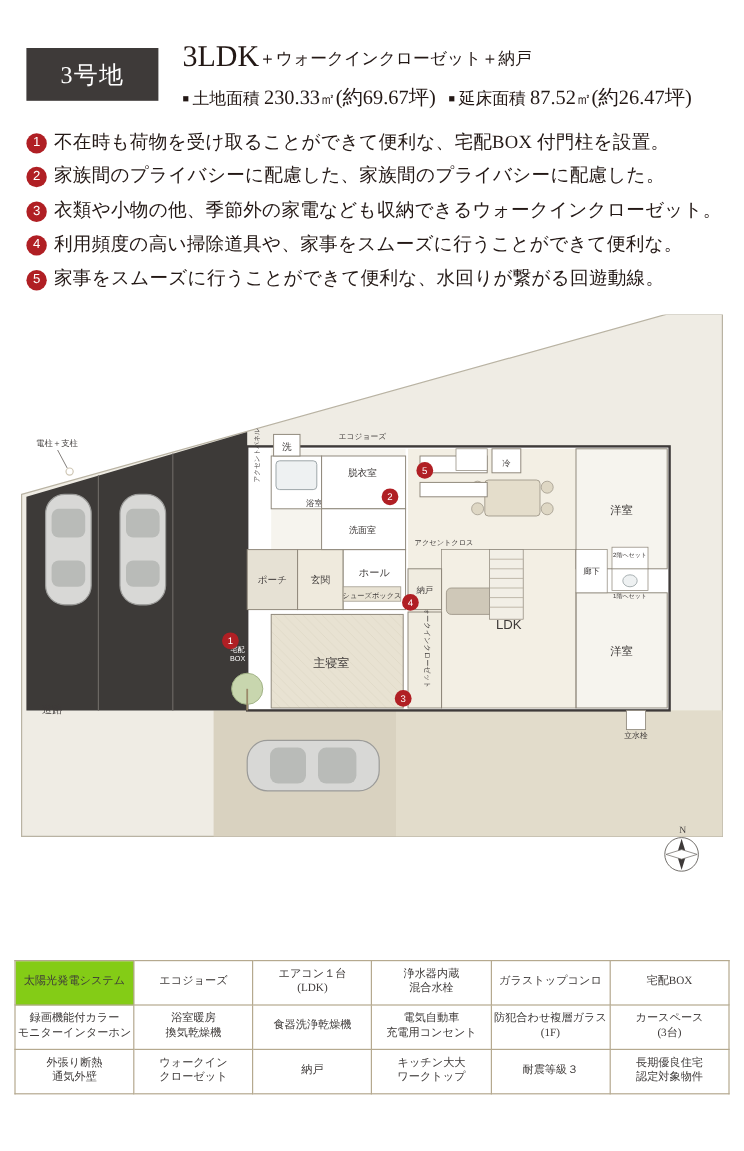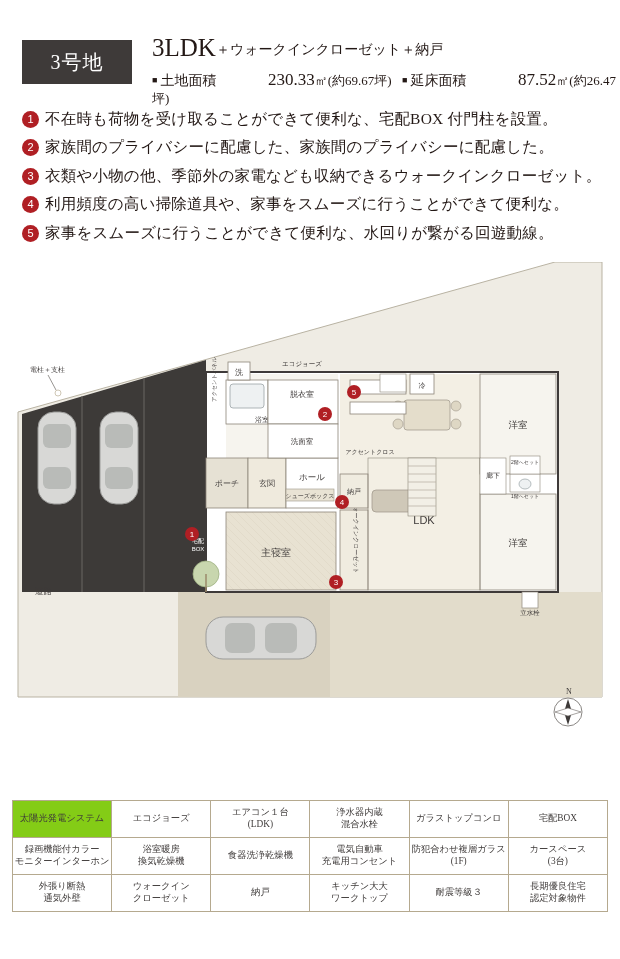--- a/index.html
+++ b/index.html
@@ -6,22 +6,22 @@
   body{width:620px;height:959px;background:#ffffff;font-family:"Liberation Serif",serif;color:#231815;position:relative;overflow:hidden;}
   .wrap{position:relative;width:572px;height:959px;padding-left:20px;}
 
   
   .hdr{position:absolute;left:0;top:18px;width:620px;height:70px;}
   .lot-badge{position:absolute;left:22px;top:22px;width:110px;height:44px;background:#3e3a39;color:#fff;
      display:flex;align-items:center;justify-content:center;font-size:20px;letter-spacing:1px;}
   .plan-line{position:absolute;left:152px;top:16px;font-size:25px;letter-spacing:0px;}
   .plan-line .sup{font-size:14px;vertical-align:2px;letter-spacing:0;}
   .area-line{position:absolute;left:152px;top:52px;font-size:14px;}
-  .area-line .sq{font-size:17px;margin-left:48px;}
-  .area-line .tsubo{font-size:13px;}
+  .area-line .sq{font-size:17px;}
+  .area-line .tsubo{font-size:17px;}
   .sqm{font-size:13px;}
   .mk{font-size:9px;vertical-align:2px;margin-right:3px;}
 
   
   .bullets{position:absolute;left:22px;top:108px;width:580px;}
   .brow{display:flex;align-items:flex-start;margin-bottom:6px;}
   .bnum{flex:0 0 auto;width:17px;height:17px;border-radius:50%;background:#b01f24;color:#fff;
         font-size:11px;line-height:17px;text-align:center;margin-right:6px;margin-top:3px;font-family:"Liberation Sans",sans-serif;}
   .btxt{font-size:15.5px;line-height:1.45;letter-spacing:0.2px;}
 

